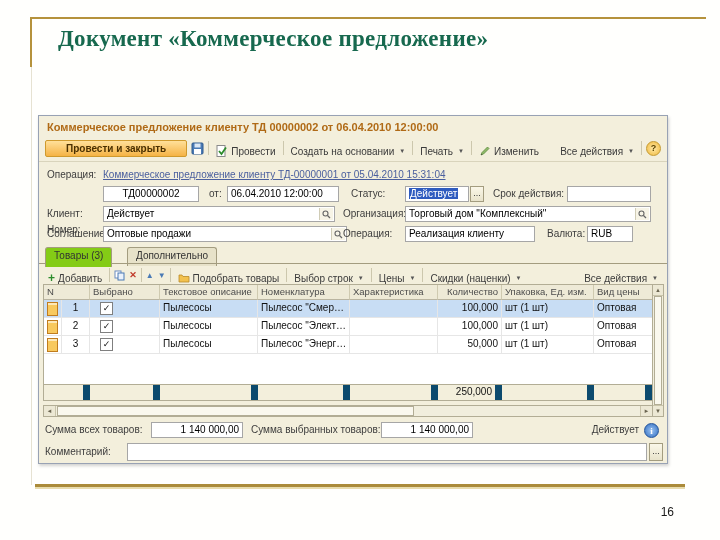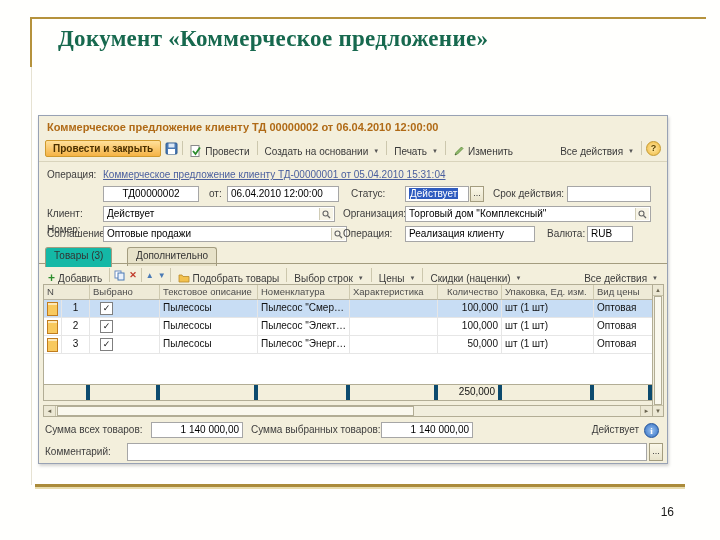--- a/index.html
+++ b/index.html
@@ -8,36 +8,36 @@
   .gold-left{position:absolute;left:30px;top:17px;width:2px;height:50px;background:#b5923c;}
   .faint-left{position:absolute;left:31px;top:67px;width:1px;height:418px;background:#e6e2d2;}
   .gold-bottom{position:absolute;left:35px;top:484px;width:650px;height:3px;background:#ab8b3a;box-shadow:0 2px 0 #e8dcae;}
   .slide-title{position:absolute;left:58px;top:26px;font-family:"Liberation Serif",serif;font-weight:bold;font-size:23px;color:#17694e;letter-spacing:.3px;}
   .page-num{position:absolute;right:46px;top:505px;font-size:12px;color:#1b1b1b;}
 
   .win{position:absolute;left:38px;top:115px;width:628px;height:347px;background:#f3efdc;border:1px solid #98a2b4;box-shadow:1px 2px 3px rgba(0,0,0,.18);font-size:10px;color:#2e2e2e;}
   .win-title{position:absolute;left:8px;top:5px;font-size:11px;font-weight:bold;color:#b06a16;white-space:nowrap;}
 
   .toolbar{position:absolute;left:6px;right:6px;top:22px;height:20px;display:flex;align-items:center;gap:4px;}
-  .btn-main{display:flex;align-items:center;padding:2px 7px;background:linear-gradient(#ffe09a,#f5b345);border:1px solid #cf9a2d;border-radius:2px;font-weight:bold;font-size:10px;color:#4a3000;white-space:nowrap;}
+  .btn-main{display:flex;align-items:center;padding:2px 20px;background:linear-gradient(#ffe09a,#f5b345);border:1px solid #cf9a2d;border-radius:2px;font-weight:bold;font-size:10px;color:#4a3000;white-space:nowrap;}
   .tbtn{display:flex;align-items:center;gap:3px;padding:1px 3px;white-space:nowrap;color:#3a3a3a;margin-top:6px;}
   .sep{width:1px;height:14px;background:#ccc7ad;}
   .caret{font-size:6px;color:#555;margin-left:2px;}
   .spacer{margin-left:auto;}
   .help-circle{width:13px;height:13px;border-radius:50%;background:radial-gradient(#ffe9a8,#f0b93c);border:1px solid #c49a32;font-size:9px;font-weight:bold;color:#5a4200;display:flex;align-items:center;justify-content:center;}
 
   .f-lbl{position:absolute;font-size:10px;color:#3d3d3d;line-height:16px;white-space:nowrap;}
   .f-inp{position:absolute;height:16px;background:#fff;border:1px solid #a6a6a6;font-size:10px;line-height:14px;padding:0 3px;box-sizing:border-box;color:#000;white-space:nowrap;overflow:hidden;}
   .link{position:absolute;font-size:10px;color:#4a5f9e;text-decoration:underline;line-height:16px;white-space:nowrap;}
   .sel-text{background:#2e5bbf;color:#fff;padding:0 1px;}
   .dots-btn{position:absolute;width:14px;height:16px;background:linear-gradient(#faf7e8,#e8e3cb);border:1px solid #a39c7f;box-sizing:border-box;font-size:9px;line-height:12px;text-align:center;color:#333;}
   .mag{position:absolute;right:1px;top:1px;width:13px;height:12px;display:flex;align-items:center;justify-content:center;background:#f7f4e6;border-left:1px solid #d0ccb6;}
 
   .tab{position:absolute;top:131px;height:16px;padding:1px 8px;background:#e7e2c9;border:1px solid #a39c7f;border-bottom:none;border-radius:3px 3px 0 0;font-size:10px;line-height:14px;color:#333;white-space:nowrap;}
-  .tab.active{background:#14b8a6;height:17px;z-index:3;}
+  .tab.active{background:#84cc16;height:17px;z-index:3;}
   .tab-line{position:absolute;left:0;right:0;top:147px;height:1px;background:#a39c7f;z-index:1;}
 
   .ttoolbar{position:absolute;left:6px;right:6px;top:151px;height:16px;display:flex;align-items:center;gap:4px;font-size:10px;color:#3a3a3a;z-index:2;}
   .ico-add{color:#2c8c2c;font-weight:bold;font-size:12px;line-height:10px;}
   .ico-del{color:#c03a2b;font-weight:bold;font-size:9px;}
   .ico-up{color:#4a7ab5;font-size:8px;}
   .ico-down{color:#4a7ab5;font-size:8px;}
 
   .tblwrap{position:absolute;left:4px;top:168px;width:608px;border:1px solid #b2ad95;box-sizing:content-box;z-index:2;}
   .trow{display:flex;}
@@ -52,21 +52,21 @@
   .c-desc{width:98px;}
   .c-nom{width:92px;}
   .c-char{width:88px;}
   .c-qty{width:64px;text-align:right;}
   .c-pack{width:92px;}
   .c-price{flex:1;border-right:none;}
   .h-n{width:46px;}
   .chkbox{width:11px;height:11px;background:#fff;border:1px solid #7f7f7f;font-size:9px;line-height:10px;text-align:center;color:#111;}
   .docic{width:10px;height:12px;background:#f8c95e;border:1px solid #c07c1e;box-shadow:inset 0 2px 0 #fde8b8;}
   .totrow{display:flex;background:#f3efdc;border-top:1px solid #b2ad95;height:15px;}
-  .totrow .td{border-right:4px solid #0c4a6e;line-height:14px;}
+  .totrow .td{border-right:7px solid #0c4a6e;line-height:14px;}
 
   .hscroll{position:absolute;left:4px;top:289px;width:610px;height:12px;background:#f1eedd;border:1px solid #b2ad95;box-sizing:border-box;display:flex;align-items:stretch;z-index:2;}
   .hs-btn{width:11px;font-size:6px;line-height:10px;text-align:center;color:#6b6550;background:#ece8d4;border-right:1px solid #c9c4aa;}
   .hs-btn.right{border-right:none;border-left:1px solid #c9c4aa;margin-left:auto;}
   .hs-thumb{width:355px;background:#faf8ee;border:1px solid #b2ad95;margin:0 0 0 1px;}
   .vscroll{position:absolute;left:613px;top:168px;width:12px;height:133px;background:#f1eedd;border:1px solid #b2ad95;box-sizing:border-box;z-index:2;}
   .vs-btn{height:10px;font-size:6px;line-height:10px;text-align:center;color:#6b6550;background:#ece8d4;border-bottom:1px solid #c9c4aa;}
   .vs-btn.bottom{position:absolute;bottom:0;left:0;right:0;border-bottom:none;border-top:1px solid #c9c4aa;}
   .vs-thumb{position:absolute;top:11px;bottom:11px;left:1px;right:1px;background:#faf8ee;border:1px solid #b2ad95;}
 

